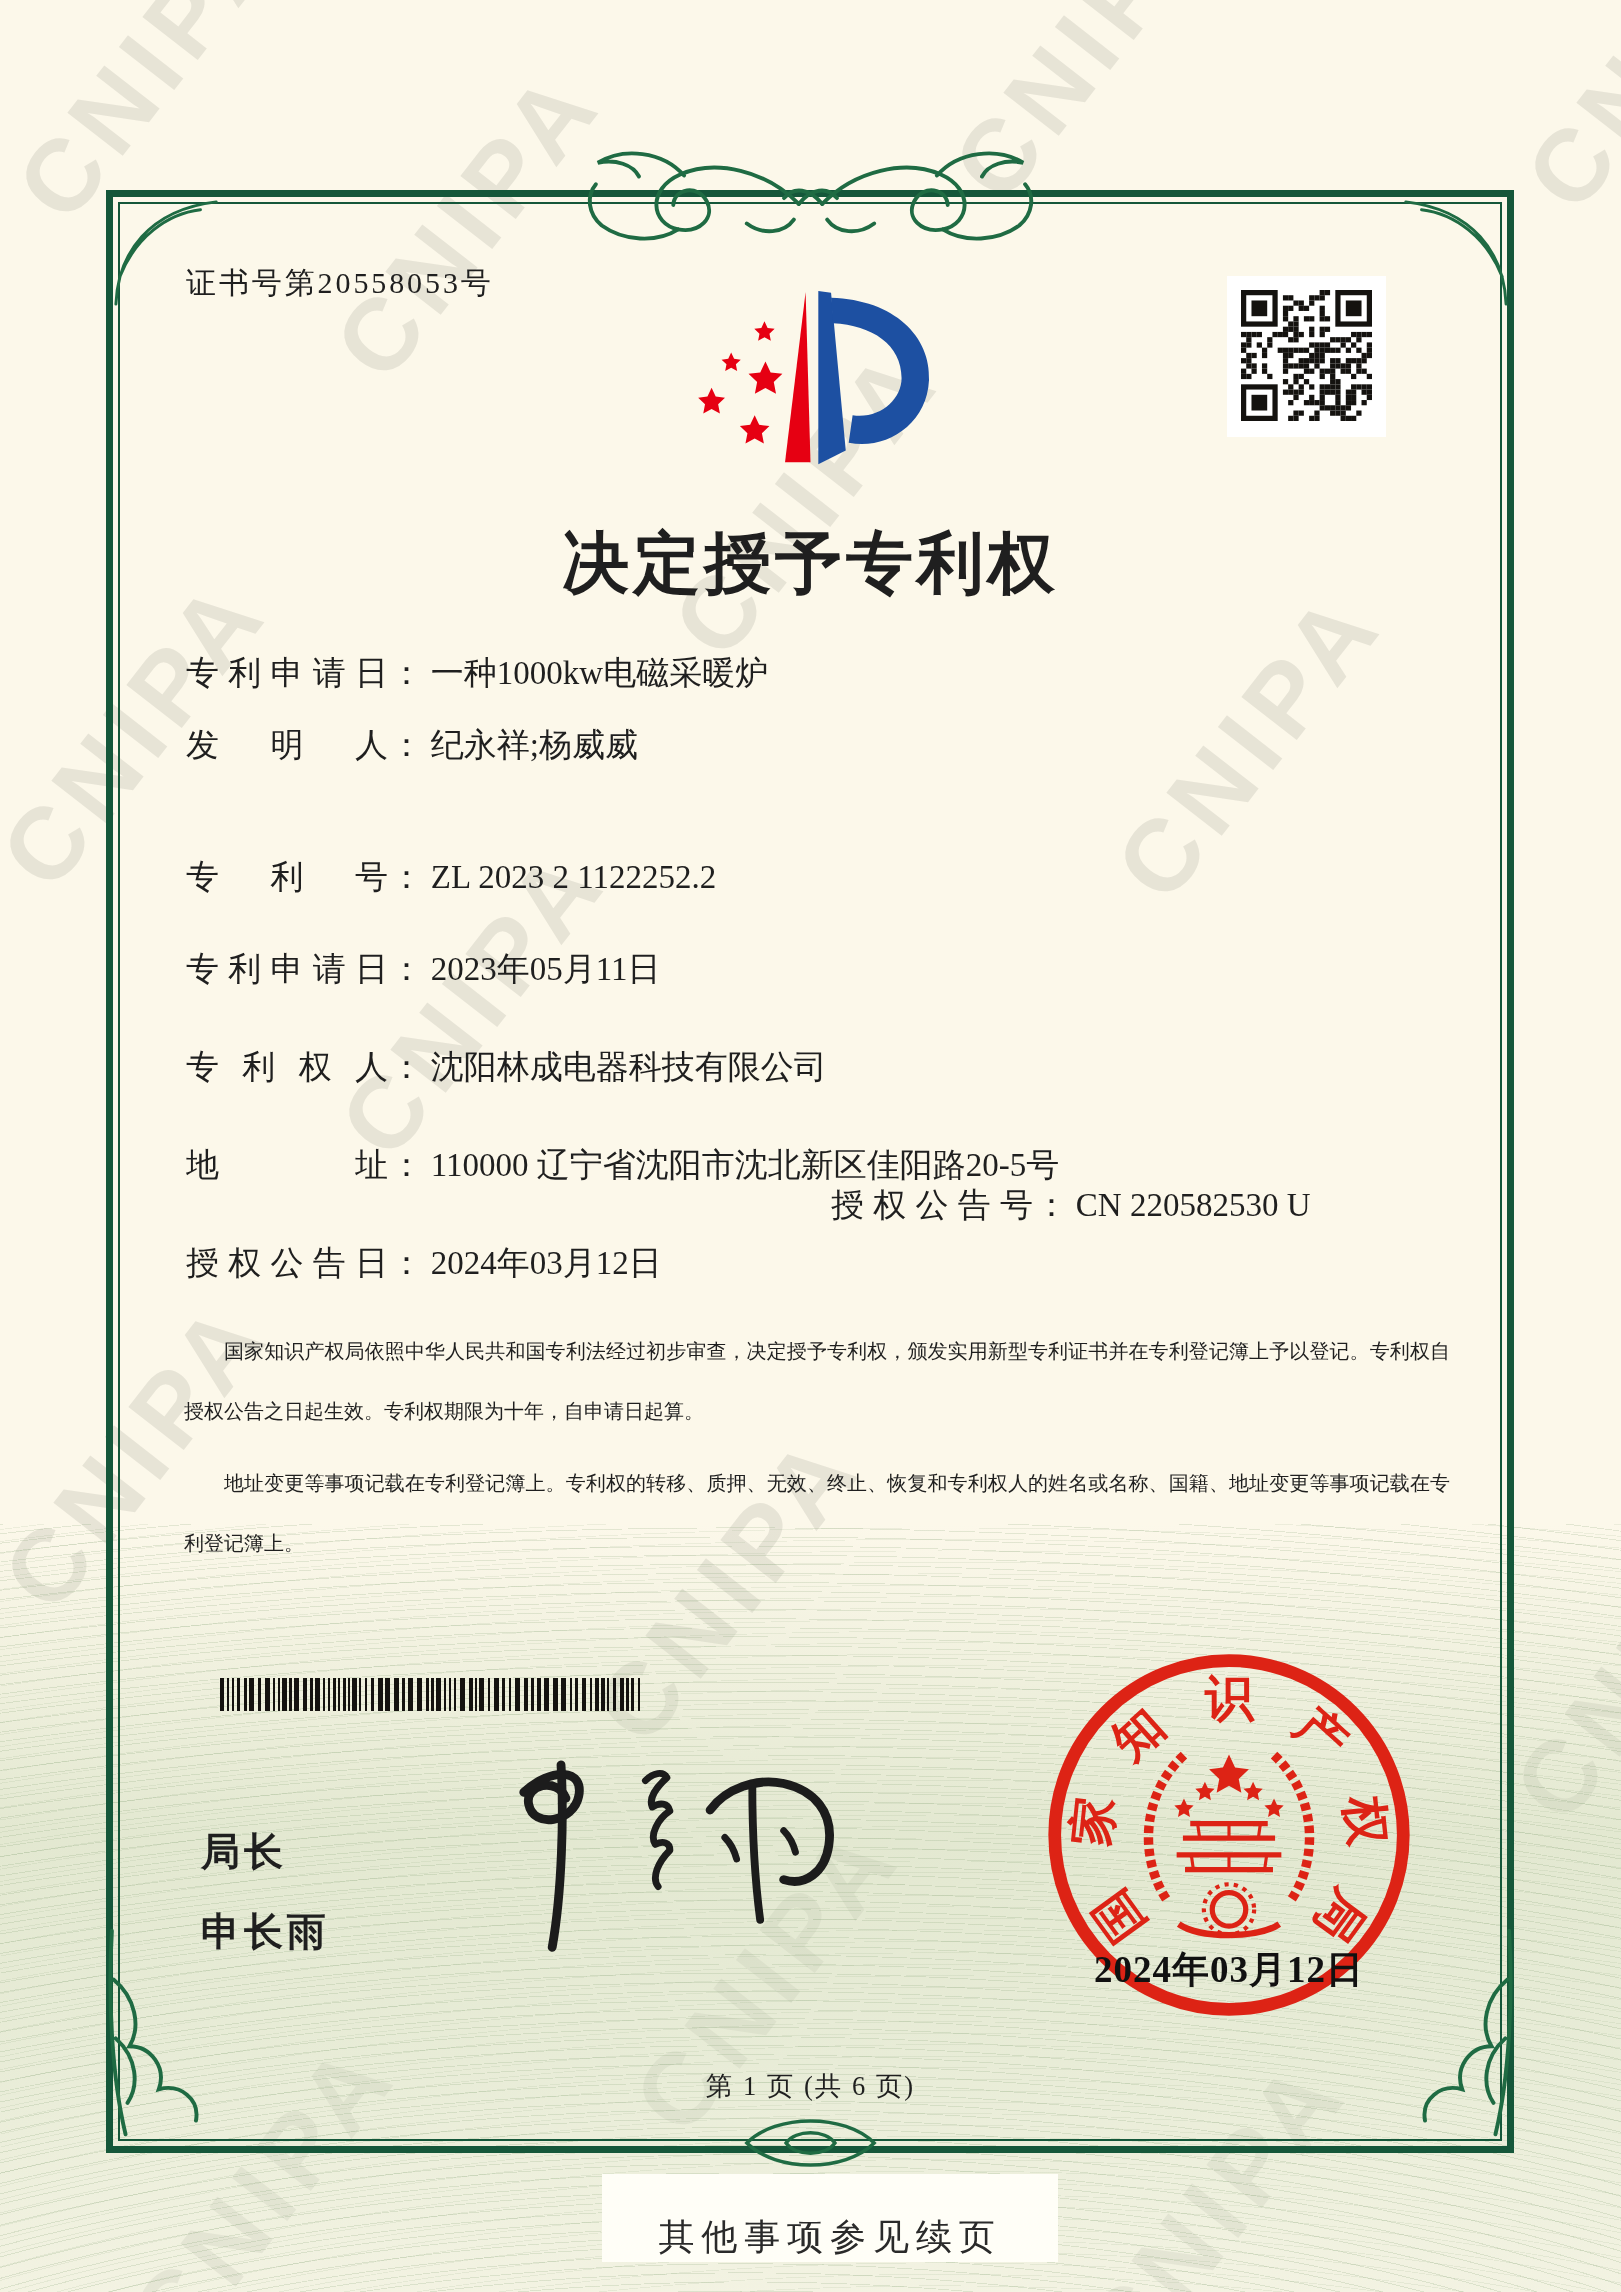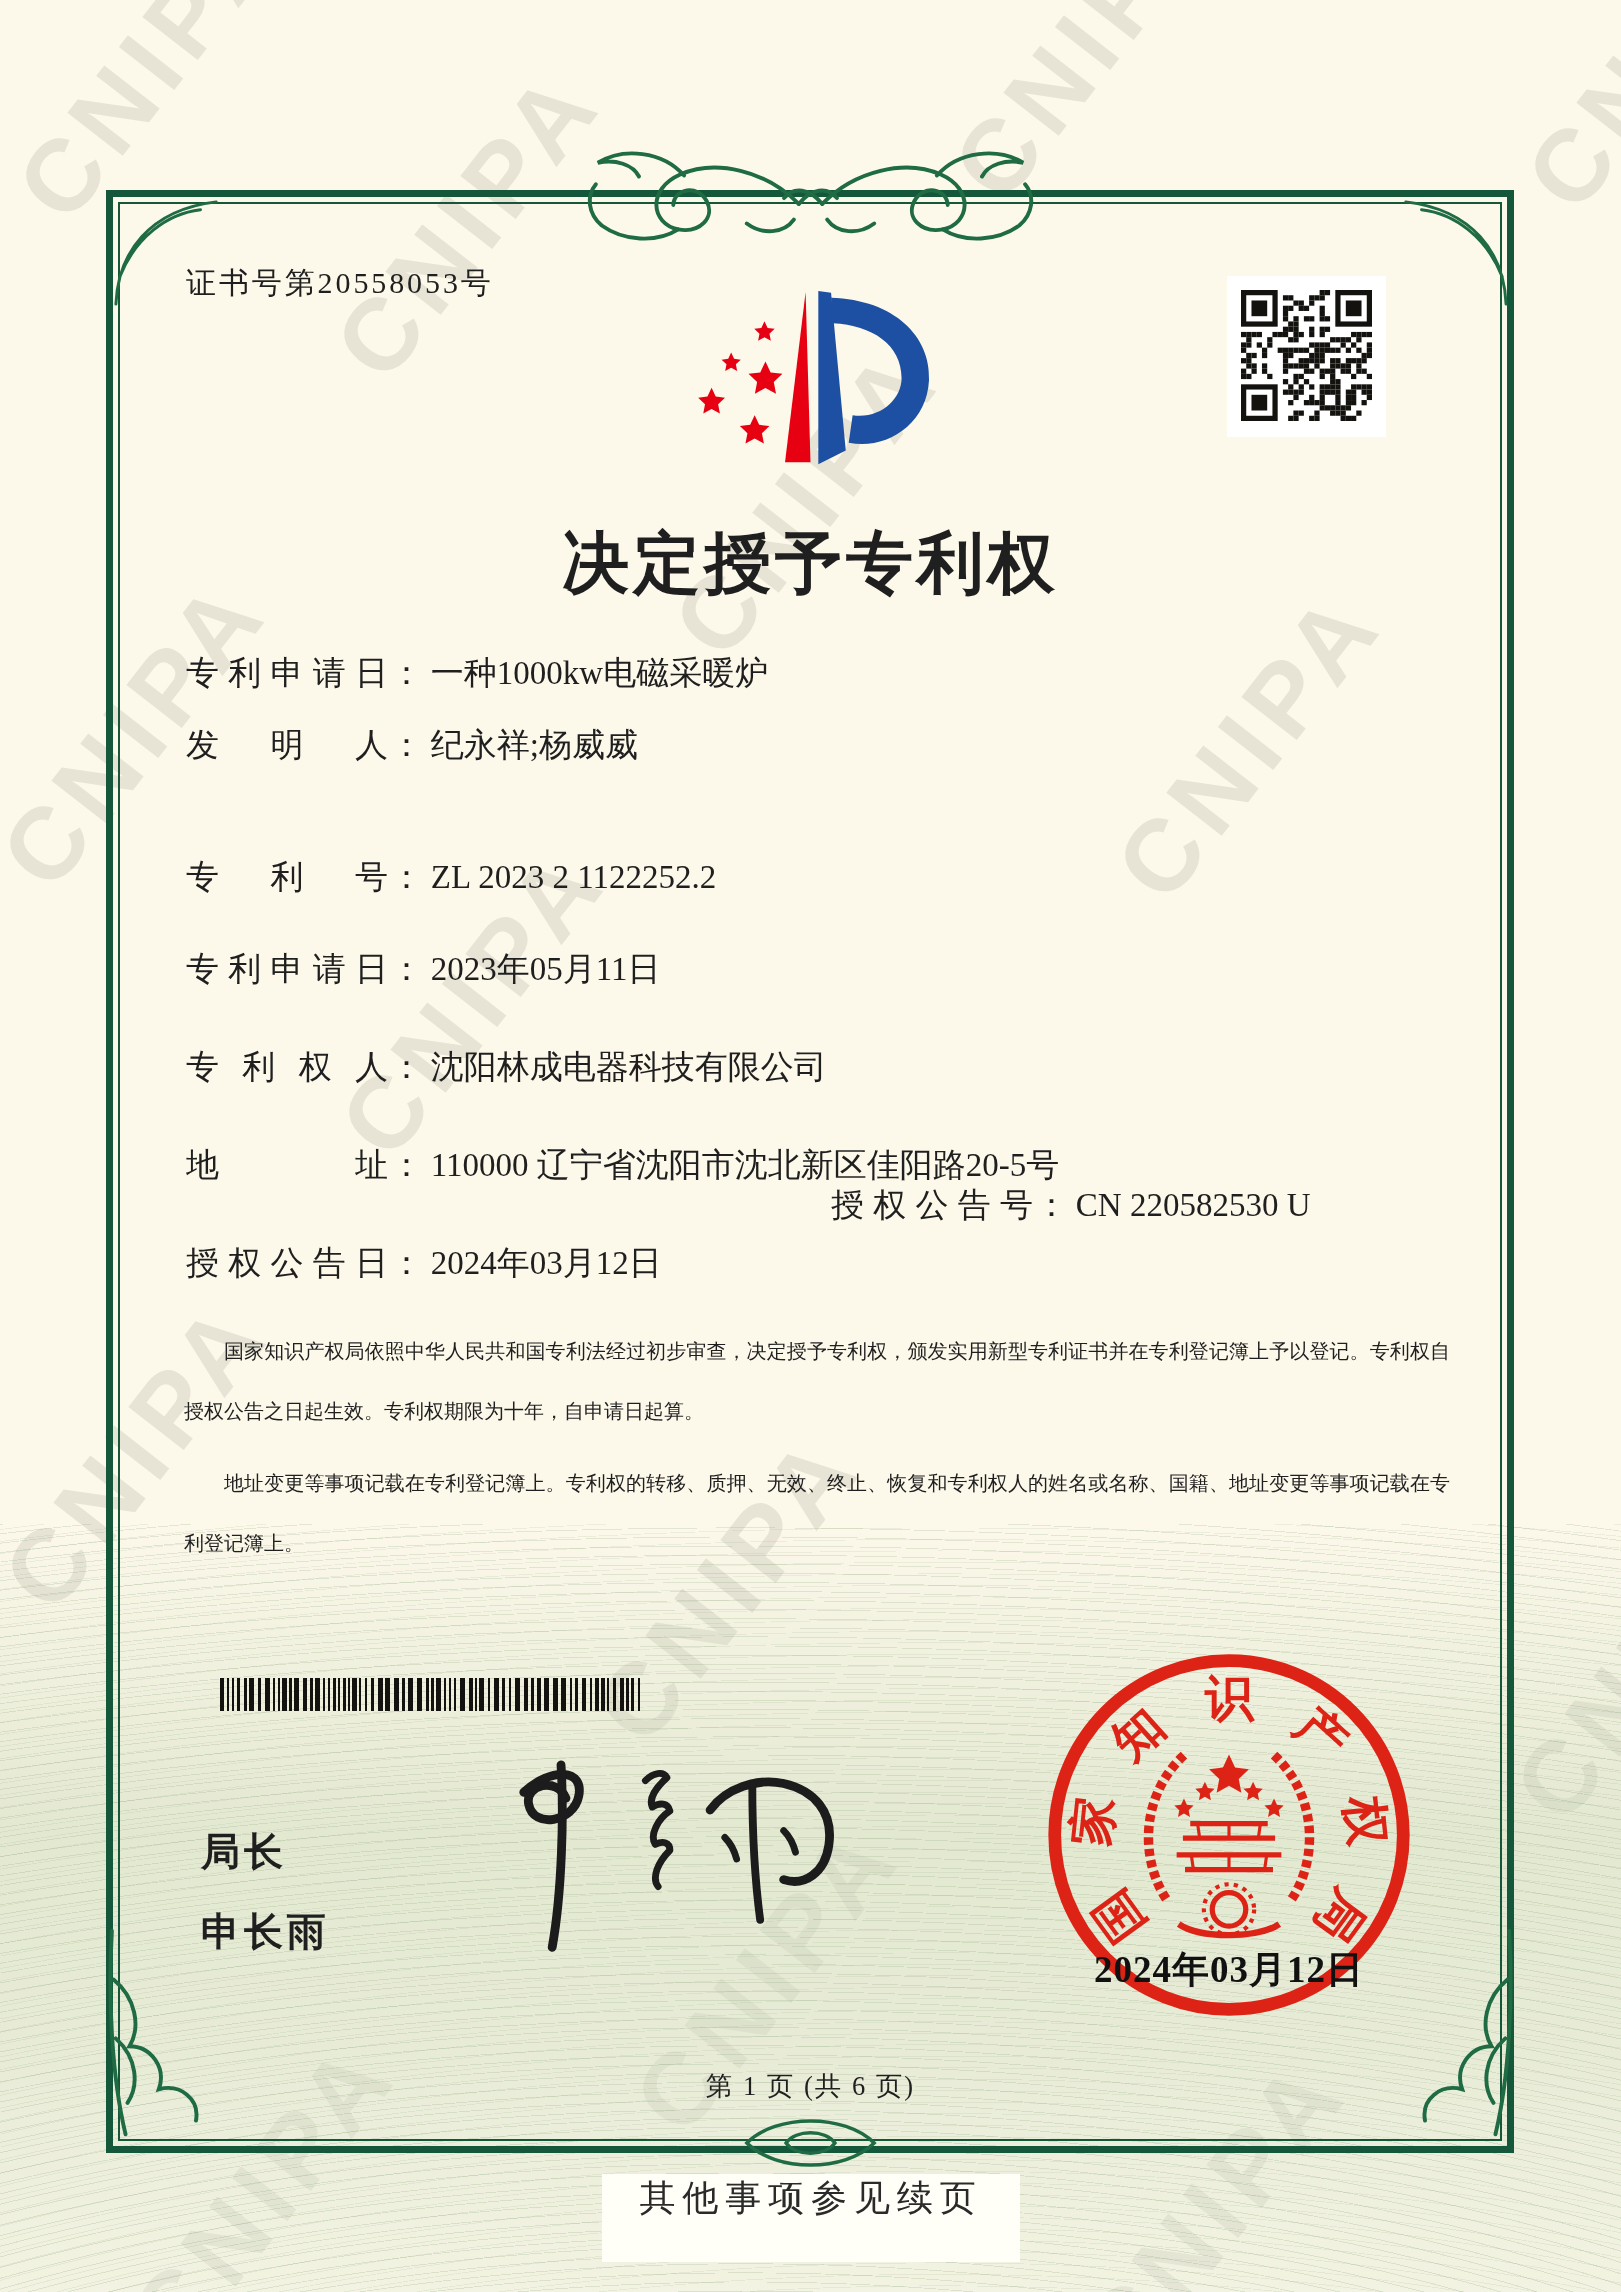--- a/index.html
+++ b/index.html
@@ -40,22 +40,22 @@
   .signer{position:absolute;left:201px;font-size:39px;font-weight:bold;
           font-family:"Liberation Sans","DejaVu Sans",sans-serif;letter-spacing:3.9px;}
   
   .seal{position:absolute;left:1041px;top:1647px;width:376px;height:376px;}
   .seal .ring-char{position:absolute;left:164px;top:164px;width:49px;height:49px;
         font-size:49px;line-height:49px;text-align:center;color:#dd2315;font-weight:bold;}
   .seal-date{position:absolute;left:1041px;top:1945px;width:376px;text-align:center;
         font-size:37px;color:#111;letter-spacing:1px;font-weight:bold;}
   
   .page-footer{position:absolute;left:0;top:2068px;width:100%;text-align:center;font-size:26.5px;letter-spacing:2px;}
-  .cont-strip{position:absolute;left:602px;top:2174px;width:418px;height:88px;background:#fffef7;
-        display:flex;align-items:flex-start;justify-content:center;}
+  .cont-strip{position:absolute;left:602px;top:2174px;width:456px;height:88px;background:#fffef7;
+        display:flex;align-items:flex-end;justify-content:center;}
   .cont-note{font-size:36px;letter-spacing:6.9px;color:#2a2a2a;}
 </style>
 </head>
 <body>
 
 <div class="wm" style="left:-29px;top:5.9px">CNIPA</div>
 <div class="wm" style="left:289px;top:165px">CNIPA</div>
 <div class="wm" style="left:907px;top:-13.7px">CNIPA</div>
 <div class="wm" style="left:1480px;top:-3.9px">CNIPA</div>
 <div class="wm" style="left:627px;top:443px">CNIPA</div>

